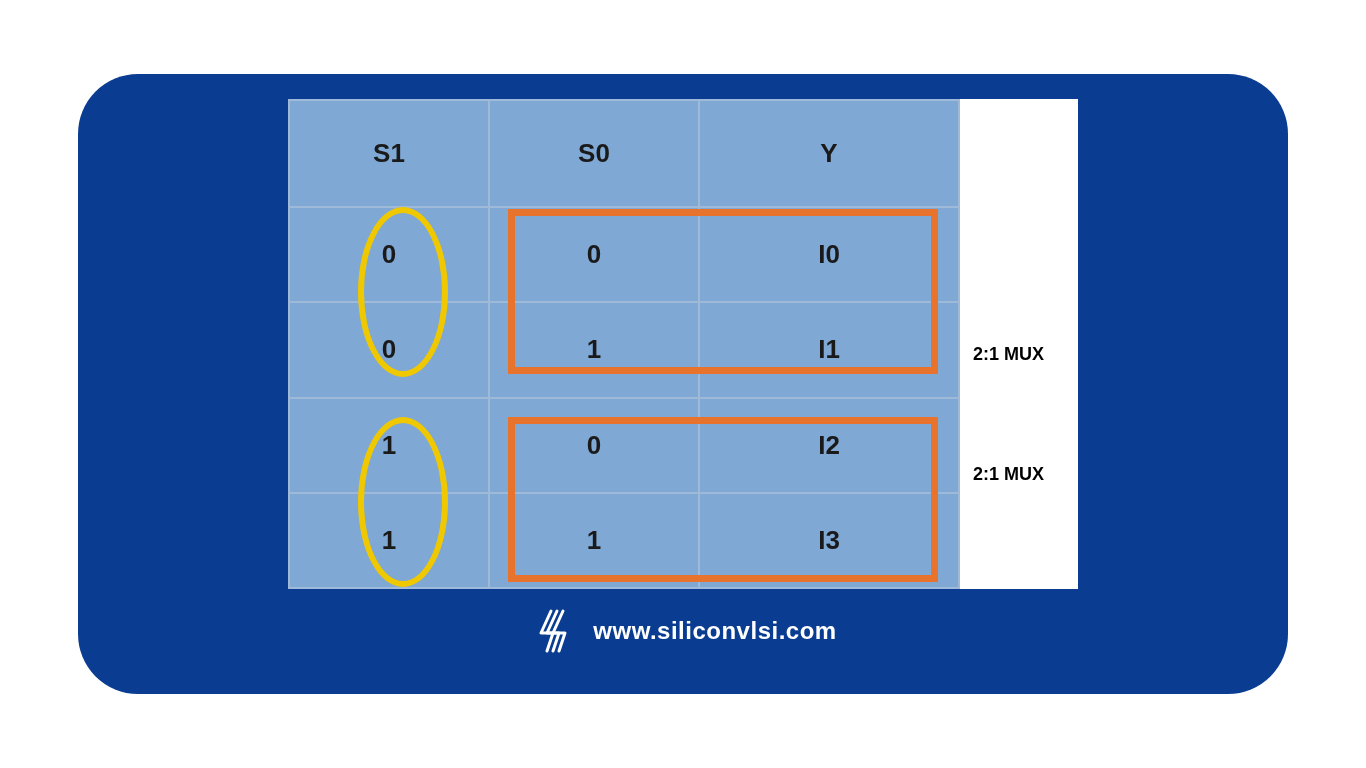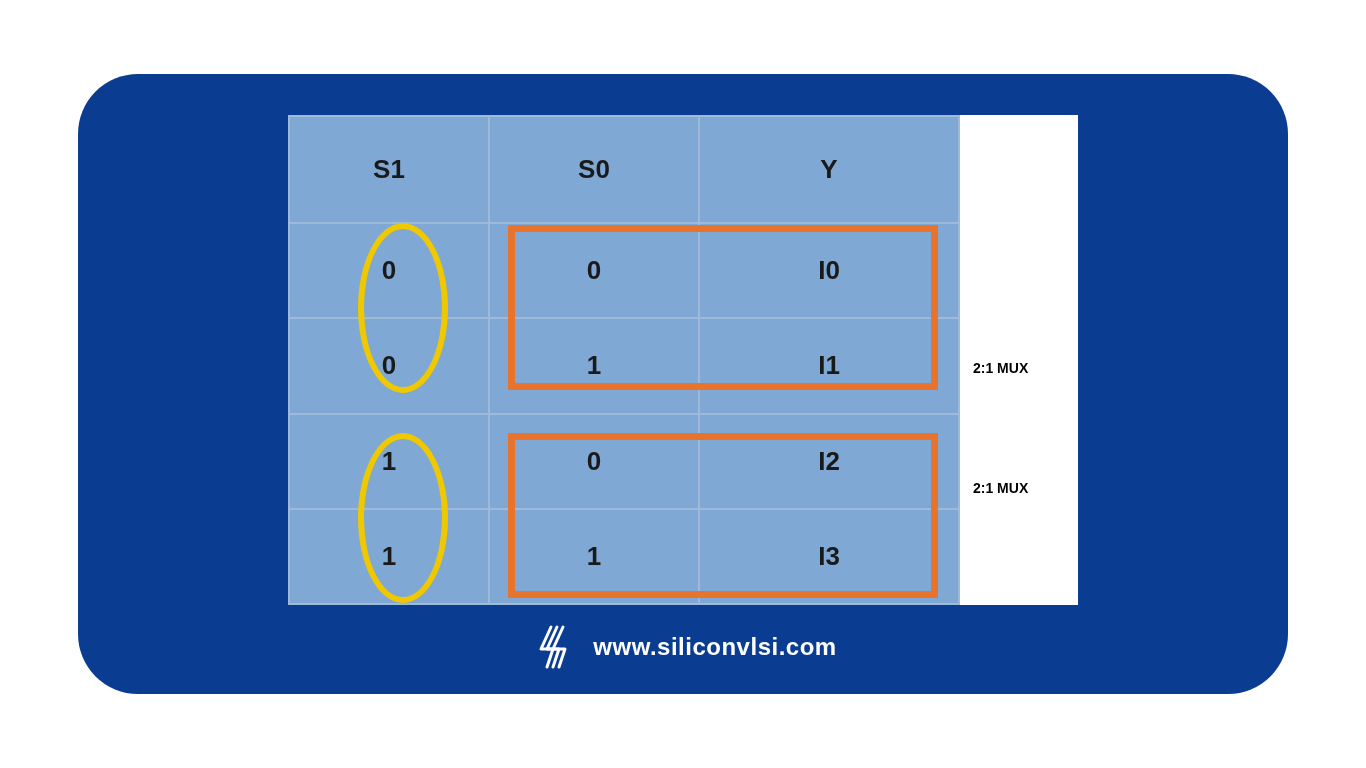--- a/index.html
+++ b/index.html
@@ -21,21 +21,20 @@
       flex-direction: column;
       align-items: center;
       padding-top: 25px;
     }
     .inner {
       width: 790px;
       height: 490px;
       background: #ffffff;
       position: relative;
       display: flex;
-      margin-top: 16px;
     }
     .table-wrap {
       position: relative;
       width: 670px;
       height: 490px;
     }
     .tbl {
       border-collapse: collapse;
       width: 670px;
       height: 490px;
@@ -58,21 +57,21 @@
     .tbl .c-s1 { width: 200px; }
     .tbl .c-s0 { width: 210px; }
     .tbl .c-y  { width: 260px; }
     .side {
       width: 120px;
       position: relative;
     }
     .side-label {
       position: absolute;
       left: 15px;
-      font-size: 14px;
+      font-size: 18px;
       font-weight: bold;
       color: #000;
       white-space: nowrap;
     }
     .side-label.l1 { top: 245px; }
     .side-label.l2 { top: 365px; }
     .ellipse {
       position: absolute;
       border: 6px solid #f0c800;
       border-radius: 50%;

